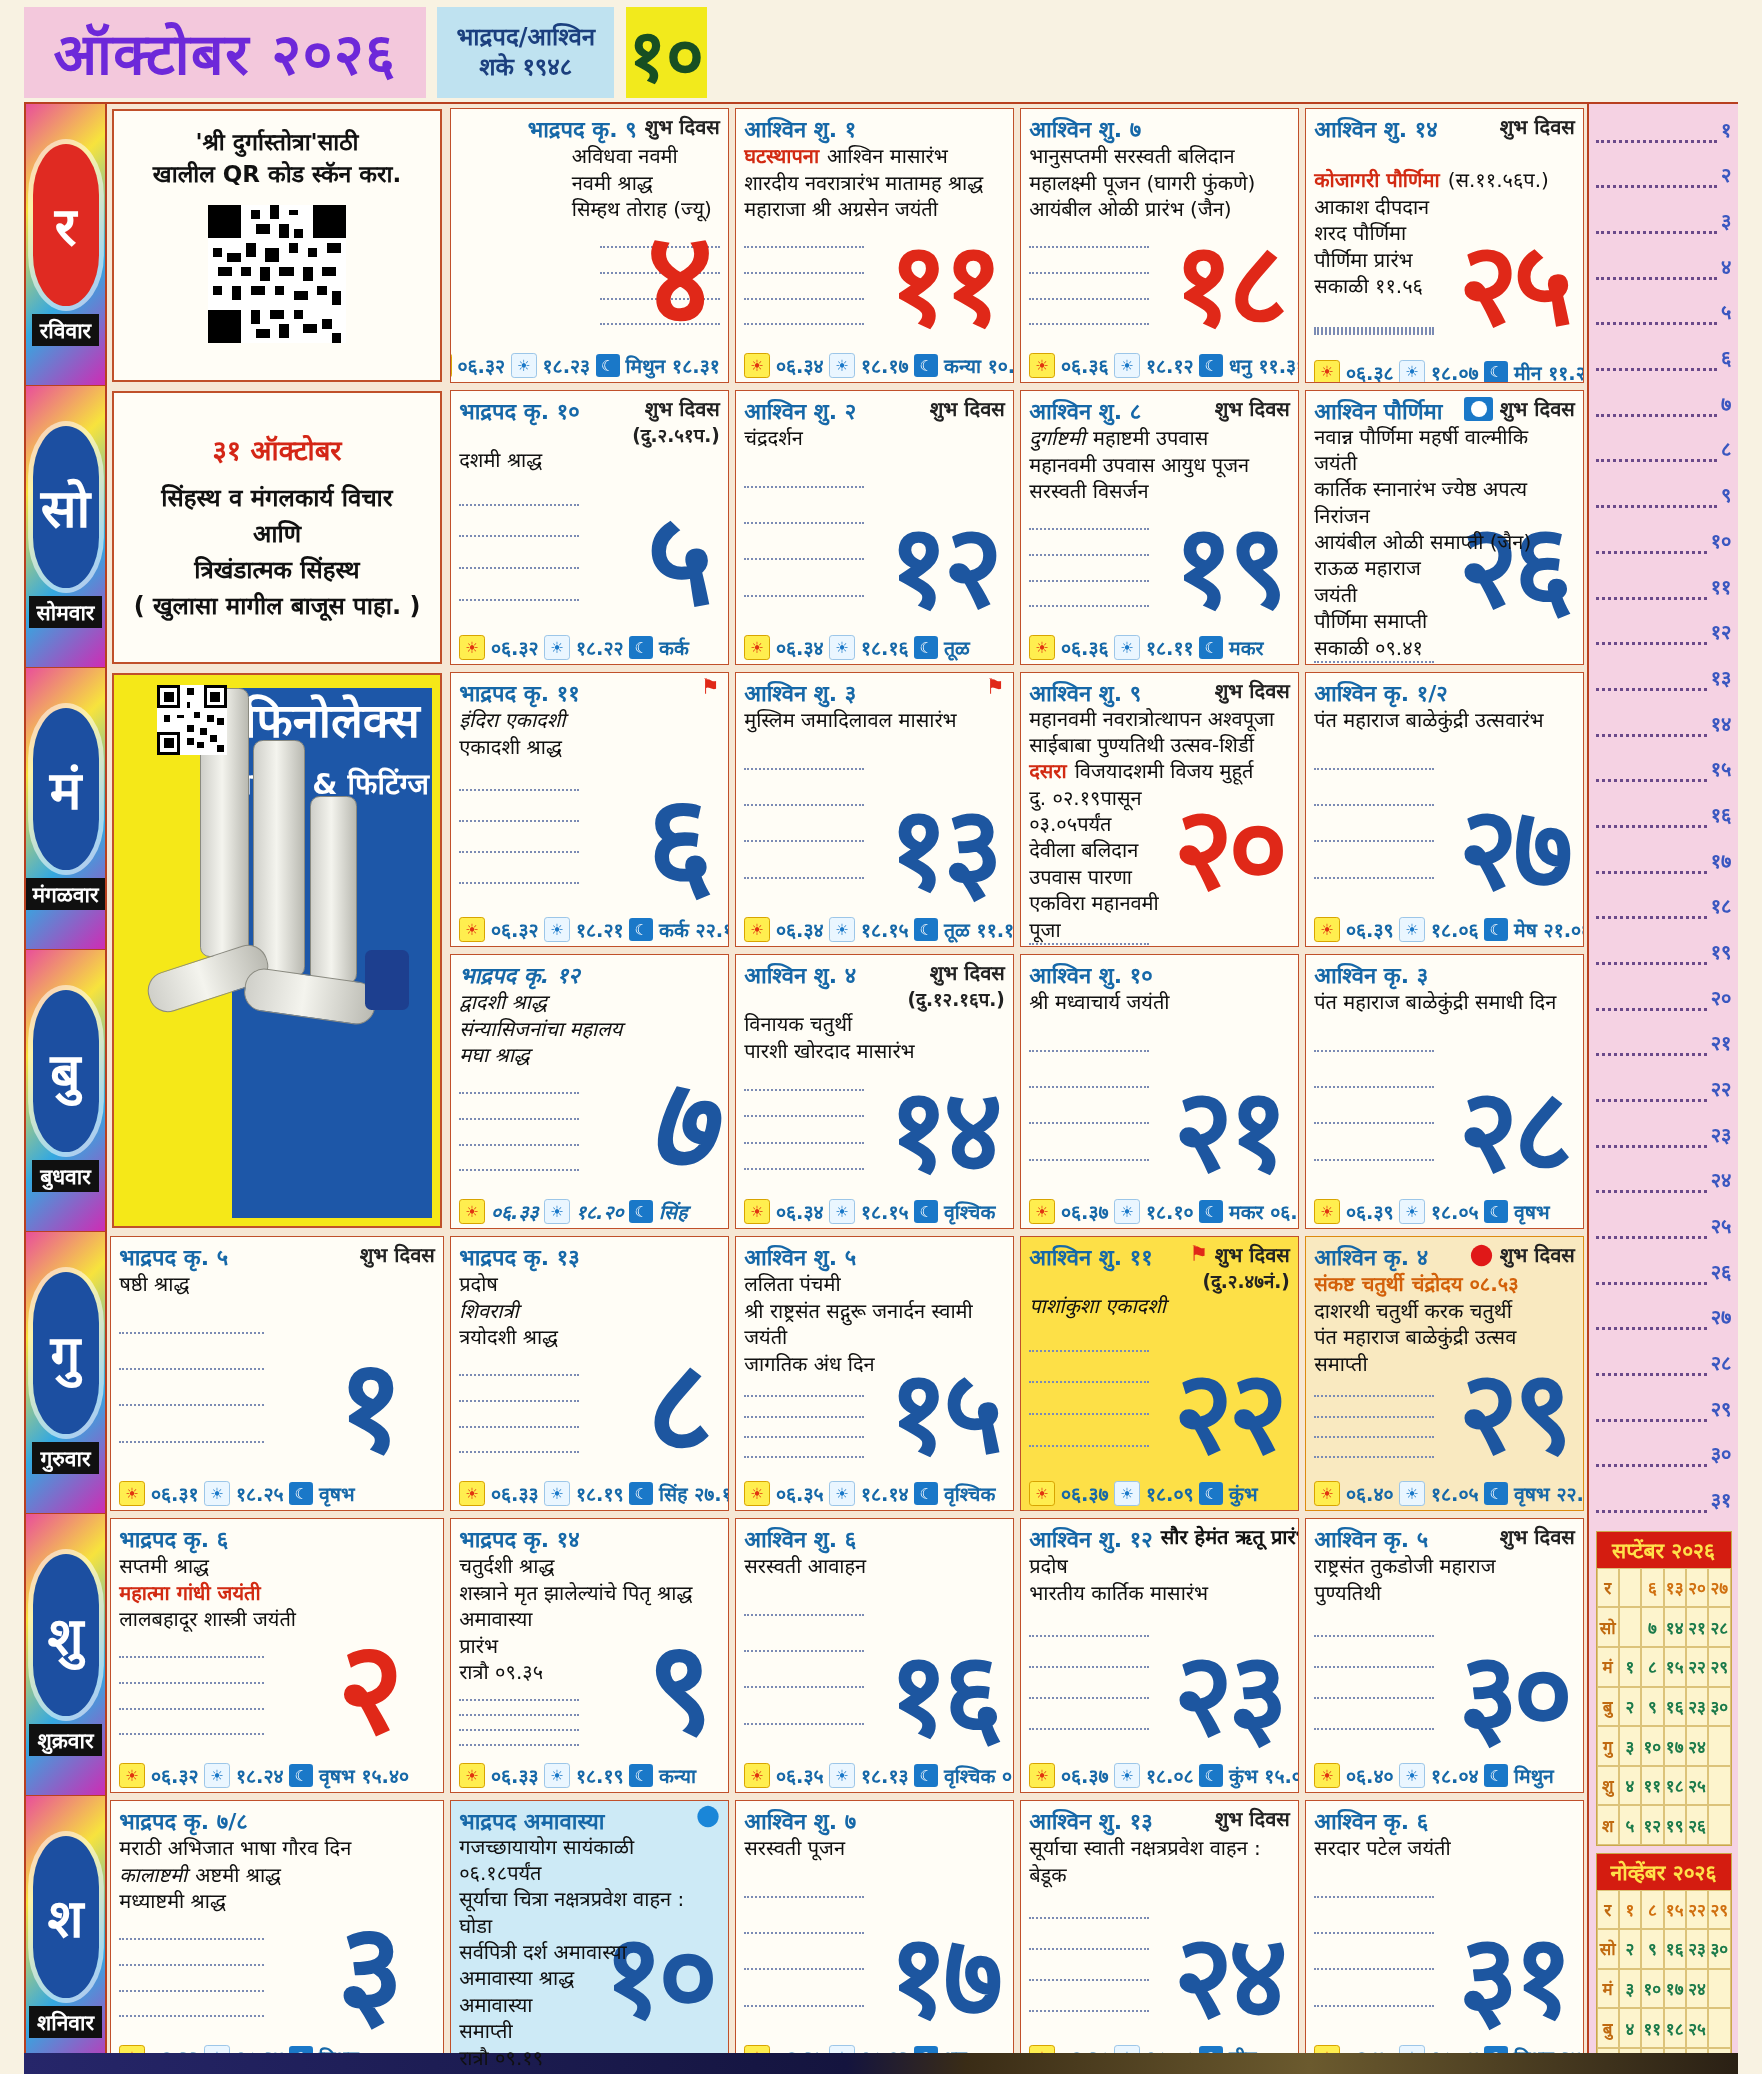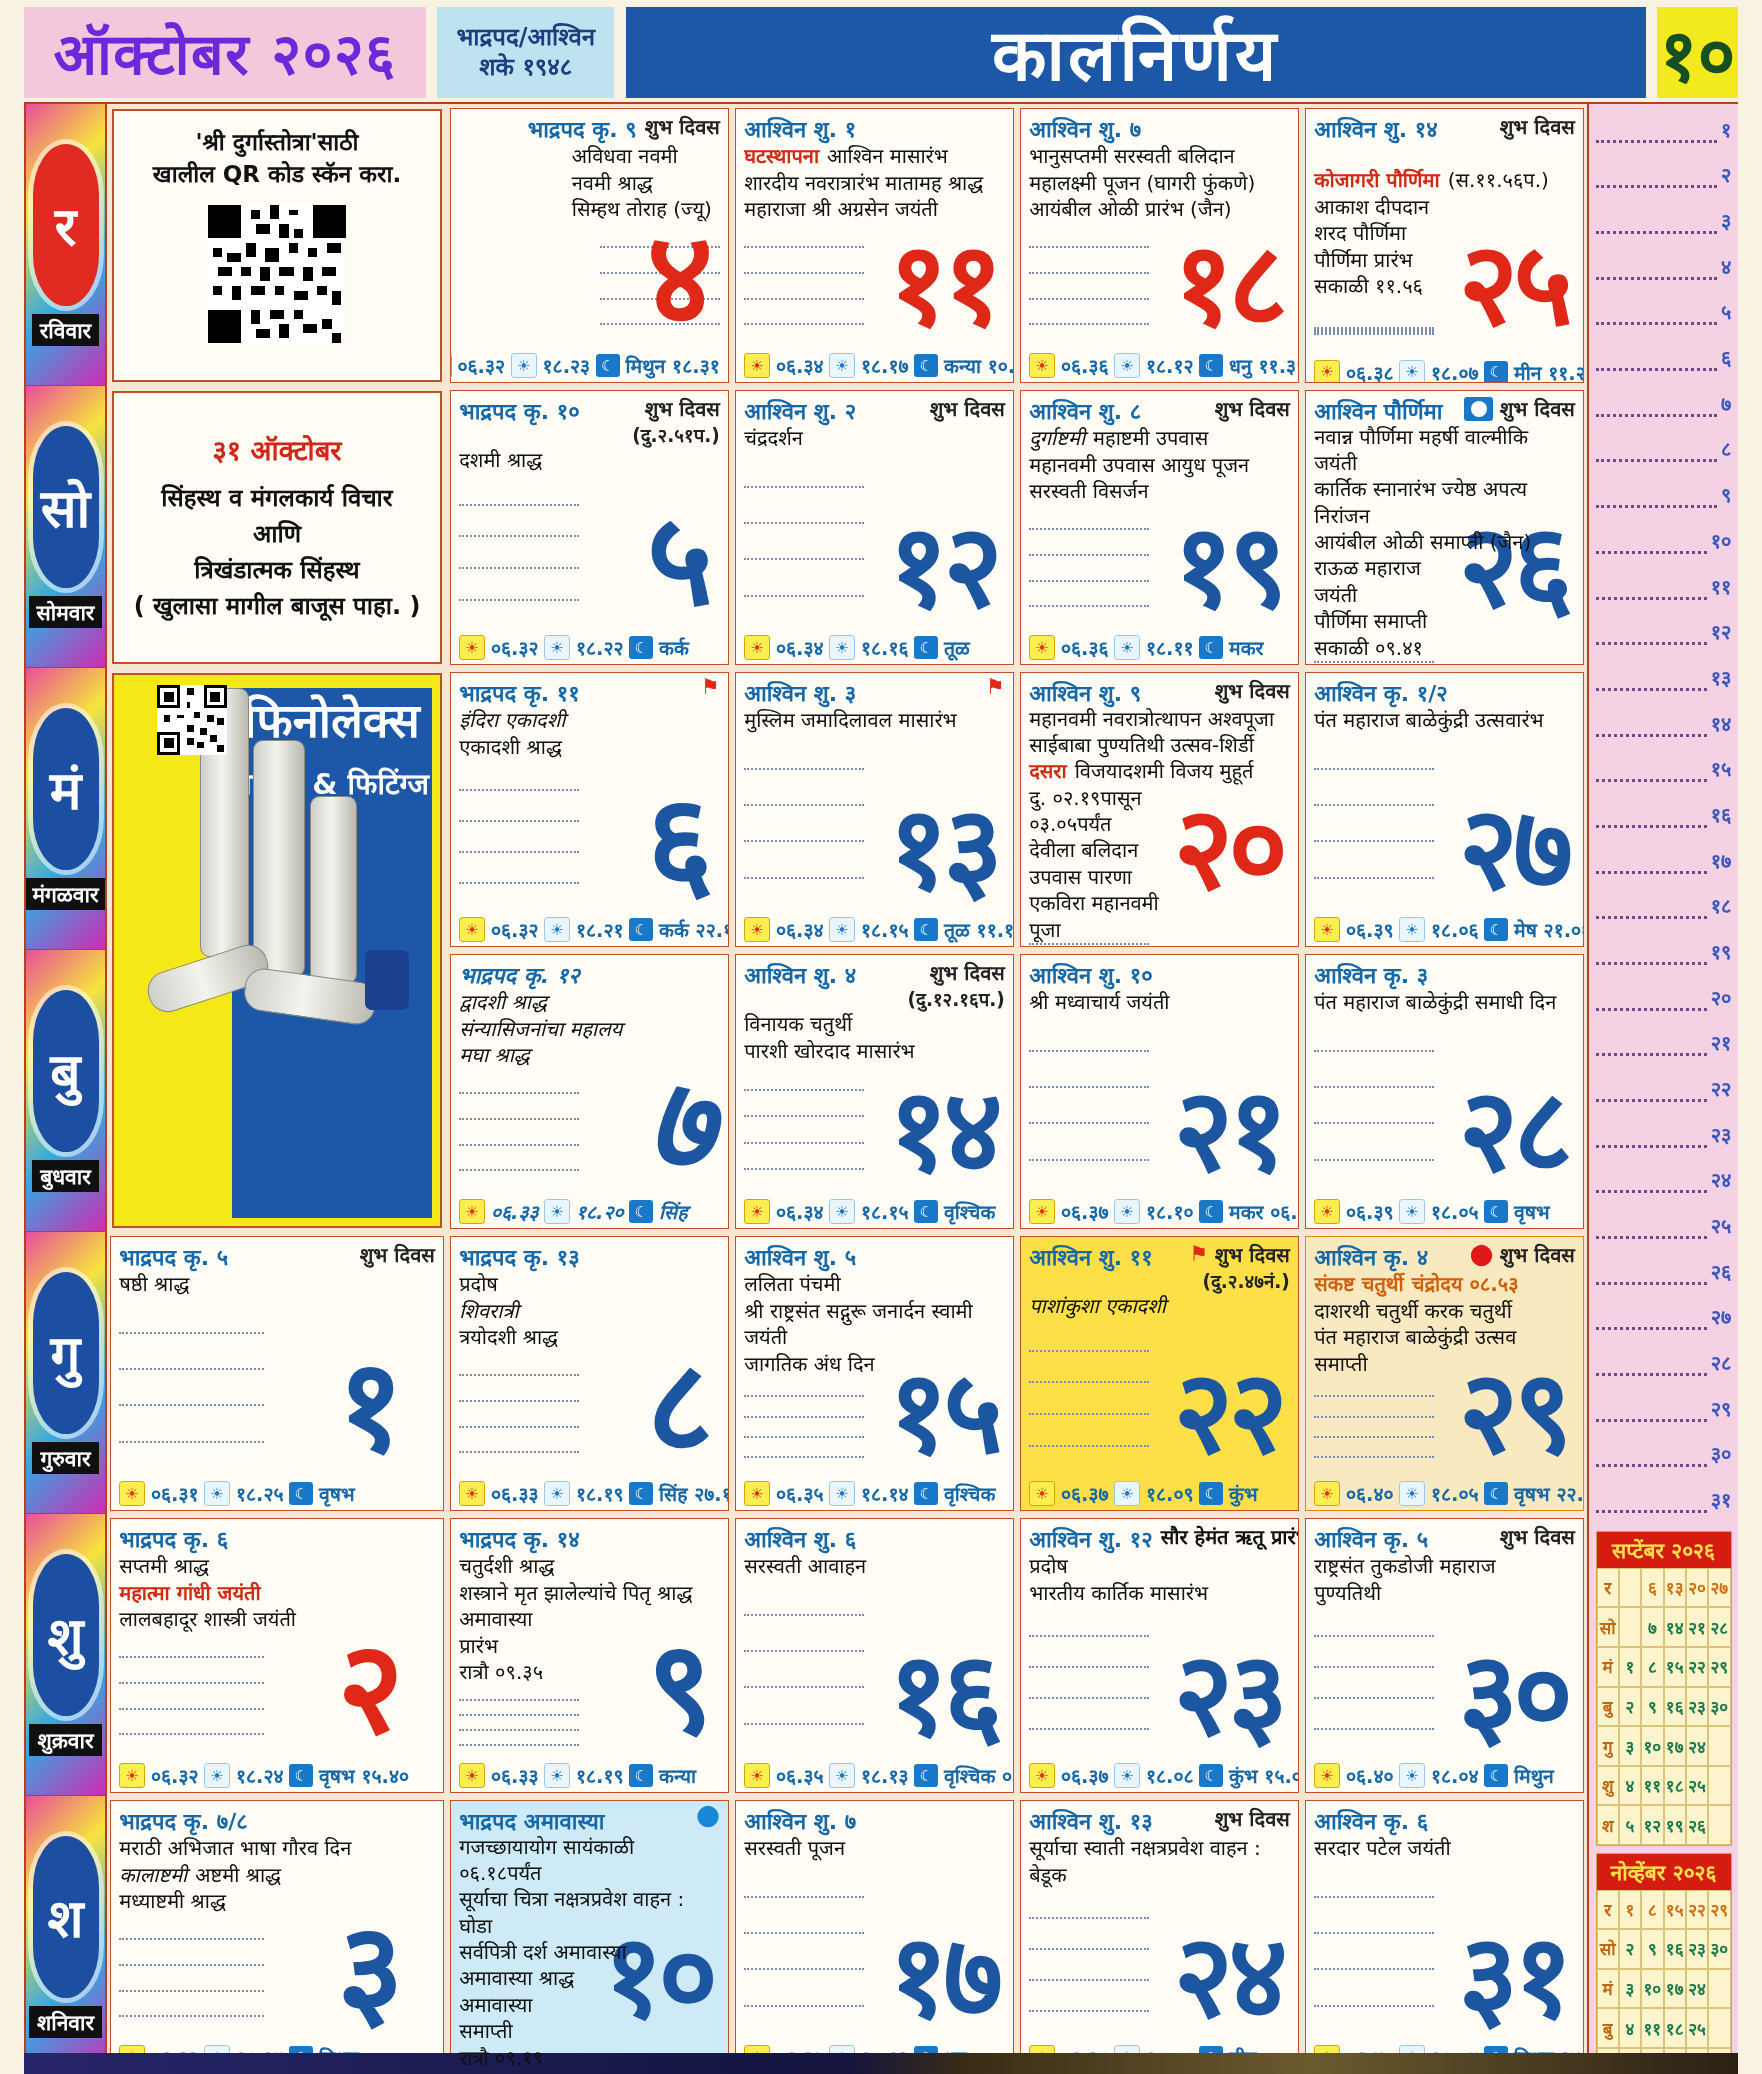--- a/index.html
+++ b/index.html
@@ -111,21 +111,20 @@
 <body>
 
 <div class="page">
 
   <div class="header">
     <div class="h-month">ऑक्टोबर २०२६</div>
     <div class="h-saka">
       <span>भाद्रपद/आश्विन</span>
       <span>शके १९४८</span>
     </div>
-    <div class="h-brand">कालनिर्णय</div>
     <div class="h-num">१०</div>
   </div>
 
   <div class="main" id="grid">
 
     <div class="gbox qrbox">
       <div class="qr-text">
         <div>'श्री दुर्गास्तोत्रा'साठी</div>
         <div>खालील QR कोड स्कॅन करा.</div>
       </div>

